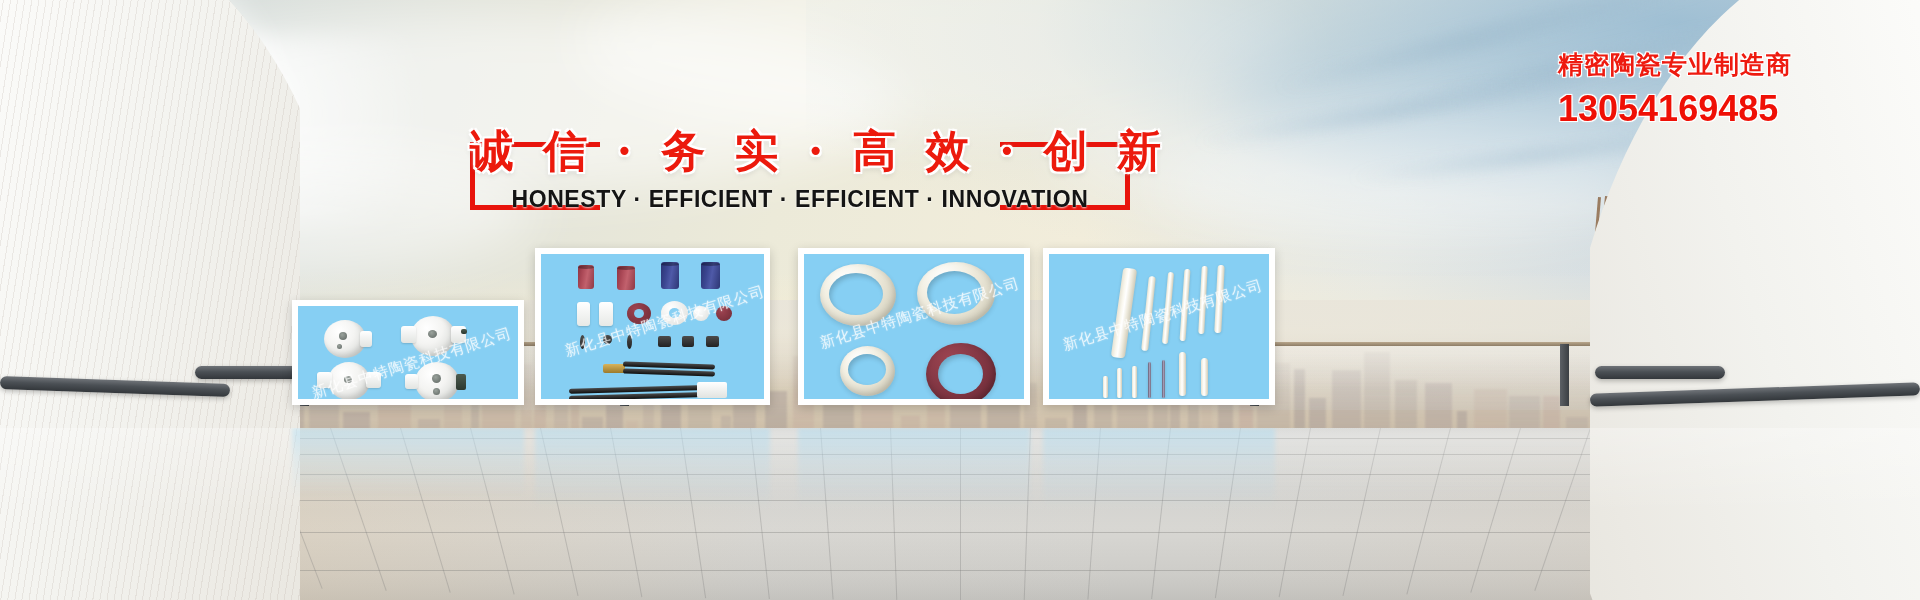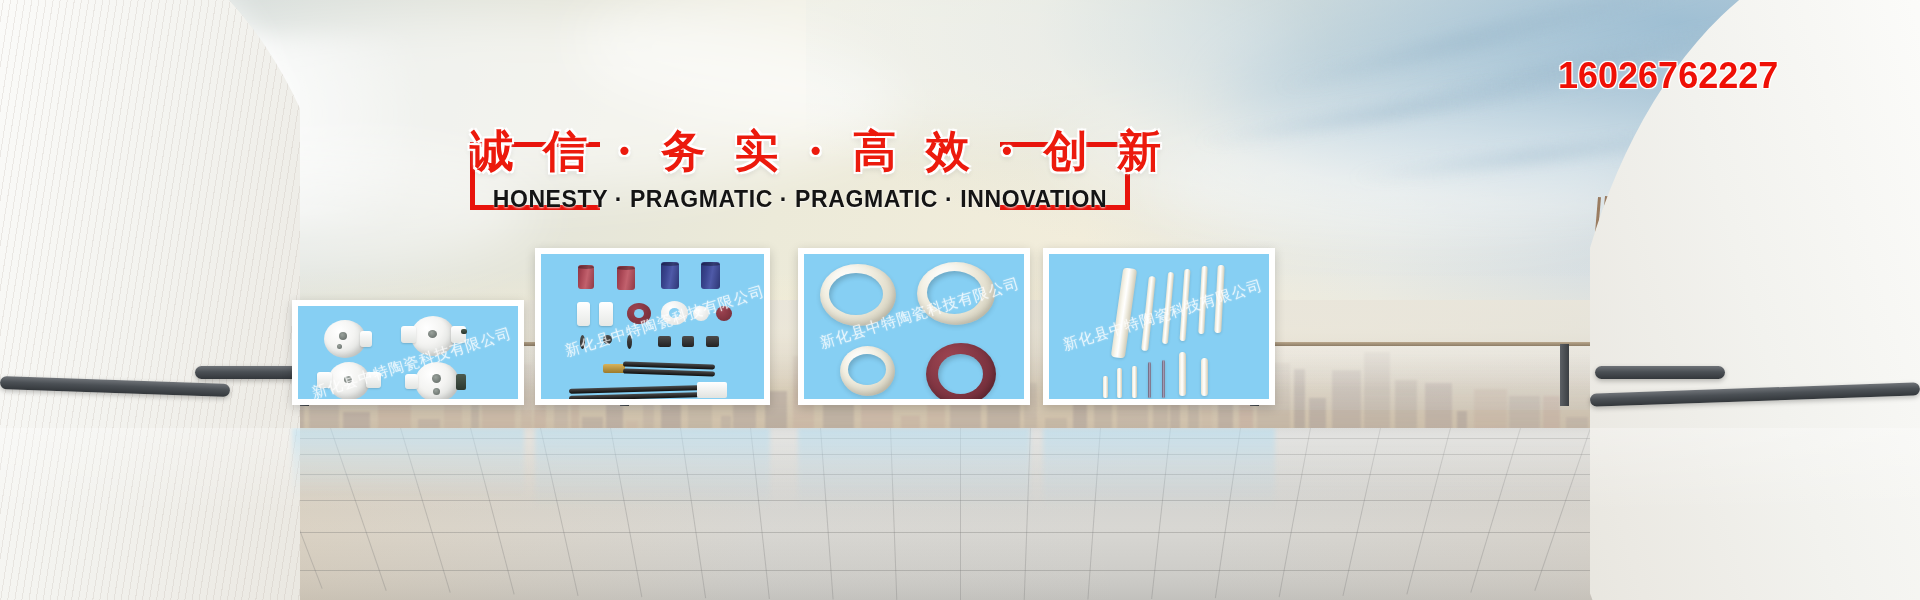--- a/index.html
+++ b/index.html
@@ -597,25 +597,26 @@
   <div class="rail-bar" style="right:0px;top:388px;width:330px;transform:rotate(-2deg);"></div>
 
   <div class="slogan">
     <div class="bracket br-tl-h"></div>
     <div class="bracket br-tl-v"></div>
     <div class="bracket br-bl-h"></div>
     <div class="bracket br-tr-h"></div>
     <div class="bracket br-tr-v"></div>
     <div class="bracket br-br-h"></div>
     <div class="slogan-cn">诚 信 · 务 实 · 高 效 · 创 新</div>
-    <div class="slogan-en">HONESTY · PRAGMATIC · PRAGMATIC · INNOVATION</div>
+    <div class="slogan-en">HONESTY · EFFICIENT · EFFICIENT · INNOVATION</div>
   </div>
 
   <div class="contact">
-    <div class="hotline-number">16026762227</div>
+    <div class="tagline">精密陶瓷专业制造商</div>
+    <div class="hotline-number">13054169485</div>
   </div>
 
   <div class="panels">
 
     <div class="panel p1">
       <div class="inner">
 
         <div class="socket" style="left:26px;top:14px;width:42px;height:38px;">
           <div class="body"></div>
           <div class="hole" style="left:15px;top:12px;width:8px;height:8px;"></div>

